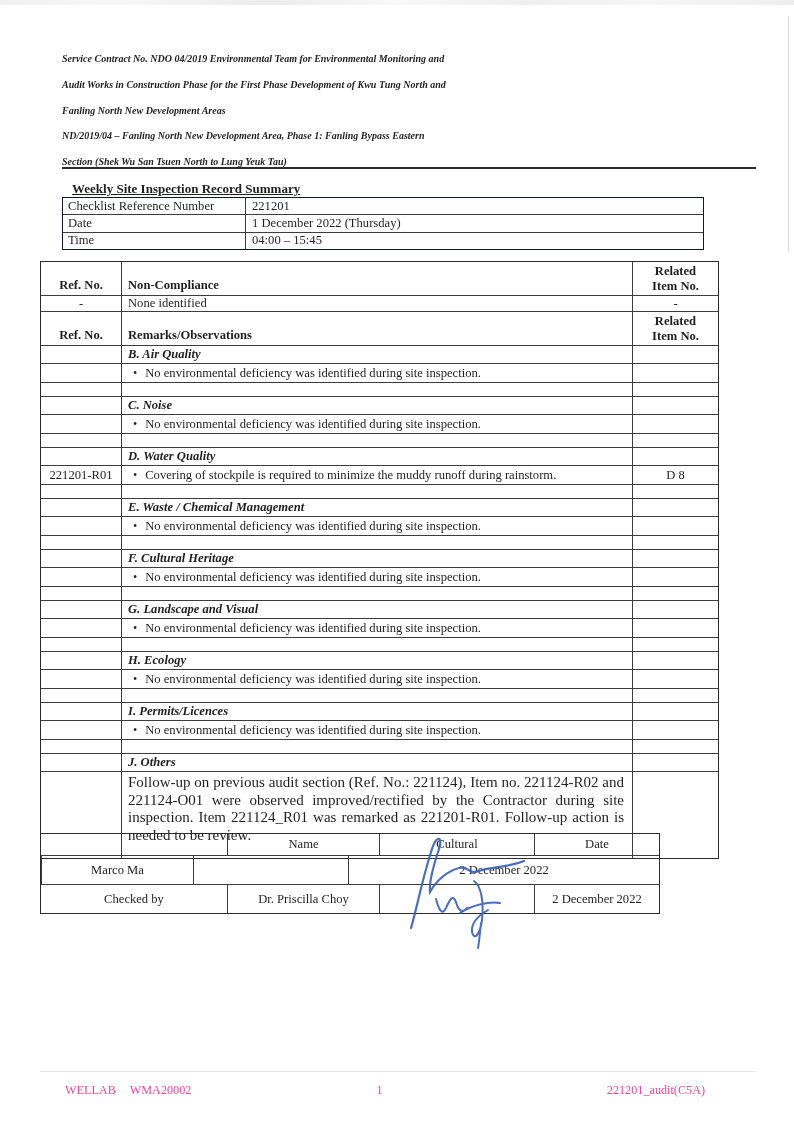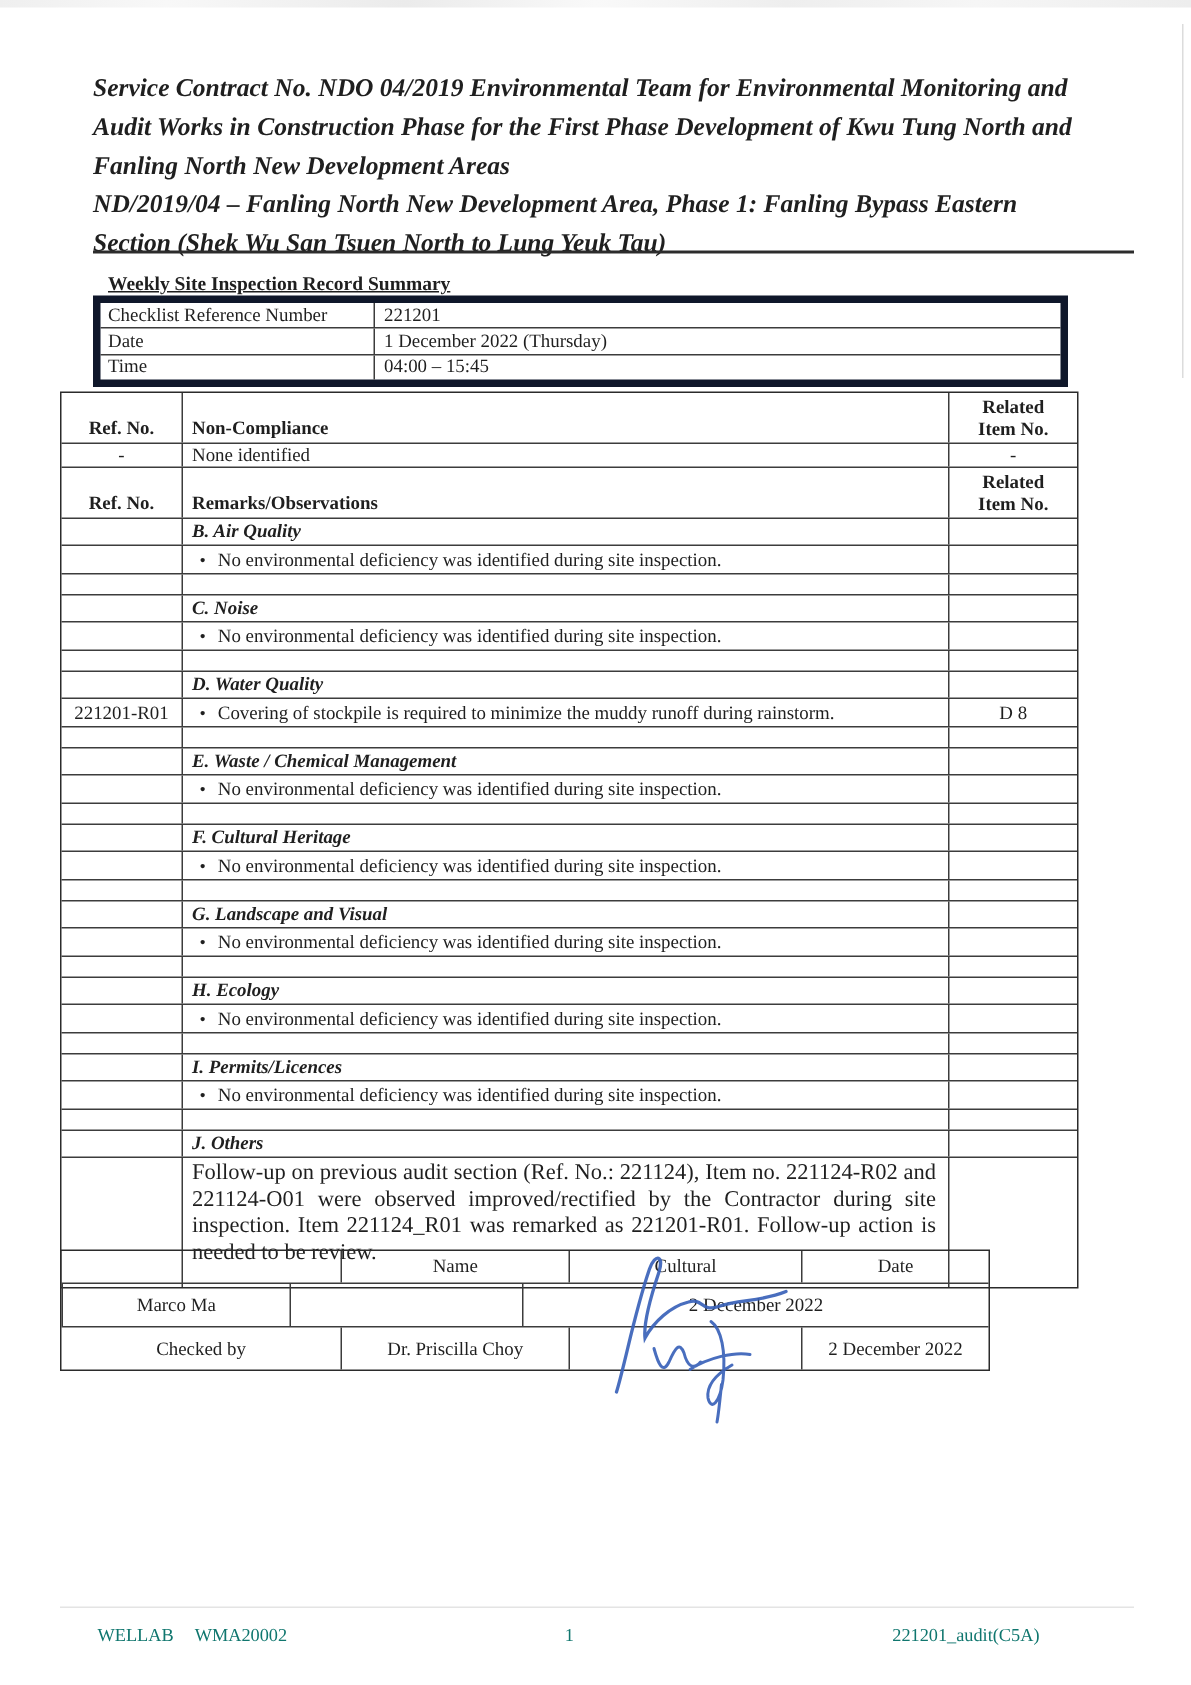--- a/index.html
+++ b/index.html
@@ -8,27 +8,27 @@
     font-family:"Liberation Serif","DejaVu Serif",serif;color:#1f1f1f;
     overflow:hidden;
   }
   
   .scan-top{position:absolute;left:0;top:0;width:794px;height:5px;
     background:linear-gradient(90deg,#efefef 0%,#f8f8f8 14%,#ebebeb 34%,#f9f9f9 50%,#eeeeee 66%,#f6f6f6 82%,#ededed 100%);}
   .scan-edge{position:absolute;left:788px;top:16px;width:1px;height:236px;background:#dcdcdc;}
 
   
   .doc-title{position:absolute;left:62px;top:46px;width:700px;
-    font-weight:bold;font-style:italic;font-size:17px;line-height:25.8px;}
+    font-weight:bold;font-style:italic;font-size:10px;line-height:25.8px;}
   .header-rule{position:absolute;left:62px;top:167px;width:694px;height:2px;background:#2c2c2c;}
 
   
   .summary-title{position:absolute;left:72px;top:181px;font-weight:bold;font-size:13px;
     text-decoration:underline;}
-  .summary{position:absolute;left:62px;top:197px;width:640px;border:5px solid #0f172a;font-size:12.6px;}
+  .summary{position:absolute;left:62px;top:197px;width:640px;border:1px solid #0f172a;font-size:12.6px;}
   .sum-row{display:flex;height:16.4px;border-top:1px solid #3c3c3c;}
   .sum-row:first-child{border-top:none;}
   .sum-label{width:183px;border-right:1px solid #3c3c3c;display:flex;align-items:center;padding-left:5px;box-sizing:border-box;}
   .sum-value{flex:1;display:flex;align-items:center;padding-left:6px;}
 
   
   .main-table{position:absolute;left:40px;top:261px;width:679px;border:1.5px solid #2b2b2b;box-sizing:border-box;font-size:12.6px;}
   .mt-row{display:flex;border-bottom:1px solid #3c3c3c;}
   .mt-row:last-child{border-bottom:none;}
   .cell{box-sizing:border-box;}
@@ -57,25 +57,25 @@
   .so-cell.name{width:152px;border-left:1px solid #3c3c3c;}
   .so-cell.sig{width:155px;border-left:1px solid #3c3c3c;}
   .so-cell.date{flex:1;border-left:1px solid #3c3c3c;}
   .so-row.so-header{height:21px;}
   .so-row.so-data{height:28px;}
 
   .signature-svg{position:absolute;left:398px;top:831px;width:150px;height:118px;overflow:visible;pointer-events:none;}
 
   
   .footer-rule{position:absolute;left:40px;top:1071px;width:716px;height:1px;background:#e4e4e4;}
-  .page-footer{position:absolute;left:40px;top:1083px;width:679px;height:16px;font-size:12.2px;color:#0f766e;}
+  .page-footer{position:absolute;left:40px;top:1083px;width:679px;height:16px;font-size:12.2px;color:#ec4899;}
   .footer-left{position:absolute;left:25px;top:0;}
   .footer-left span{margin-right:14px;}
   .footer-center{position:absolute;left:0;width:100%;text-align:center;top:0;}
-  .footer-right{position:absolute;right:26px;top:0;}
+  .footer-right{position:absolute;right:14px;top:0;}
 </style>
 </head>
 <body>
 
 <div class="scan-top"></div>
 <div class="scan-edge"></div>
 
 <div class="doc-title">
   <div>Service Contract No. NDO 04/2019 Environmental Team for Environmental Monitoring and</div>
   <div>Audit Works in Construction Phase for the First Phase Development of Kwu Tung North and</div>

